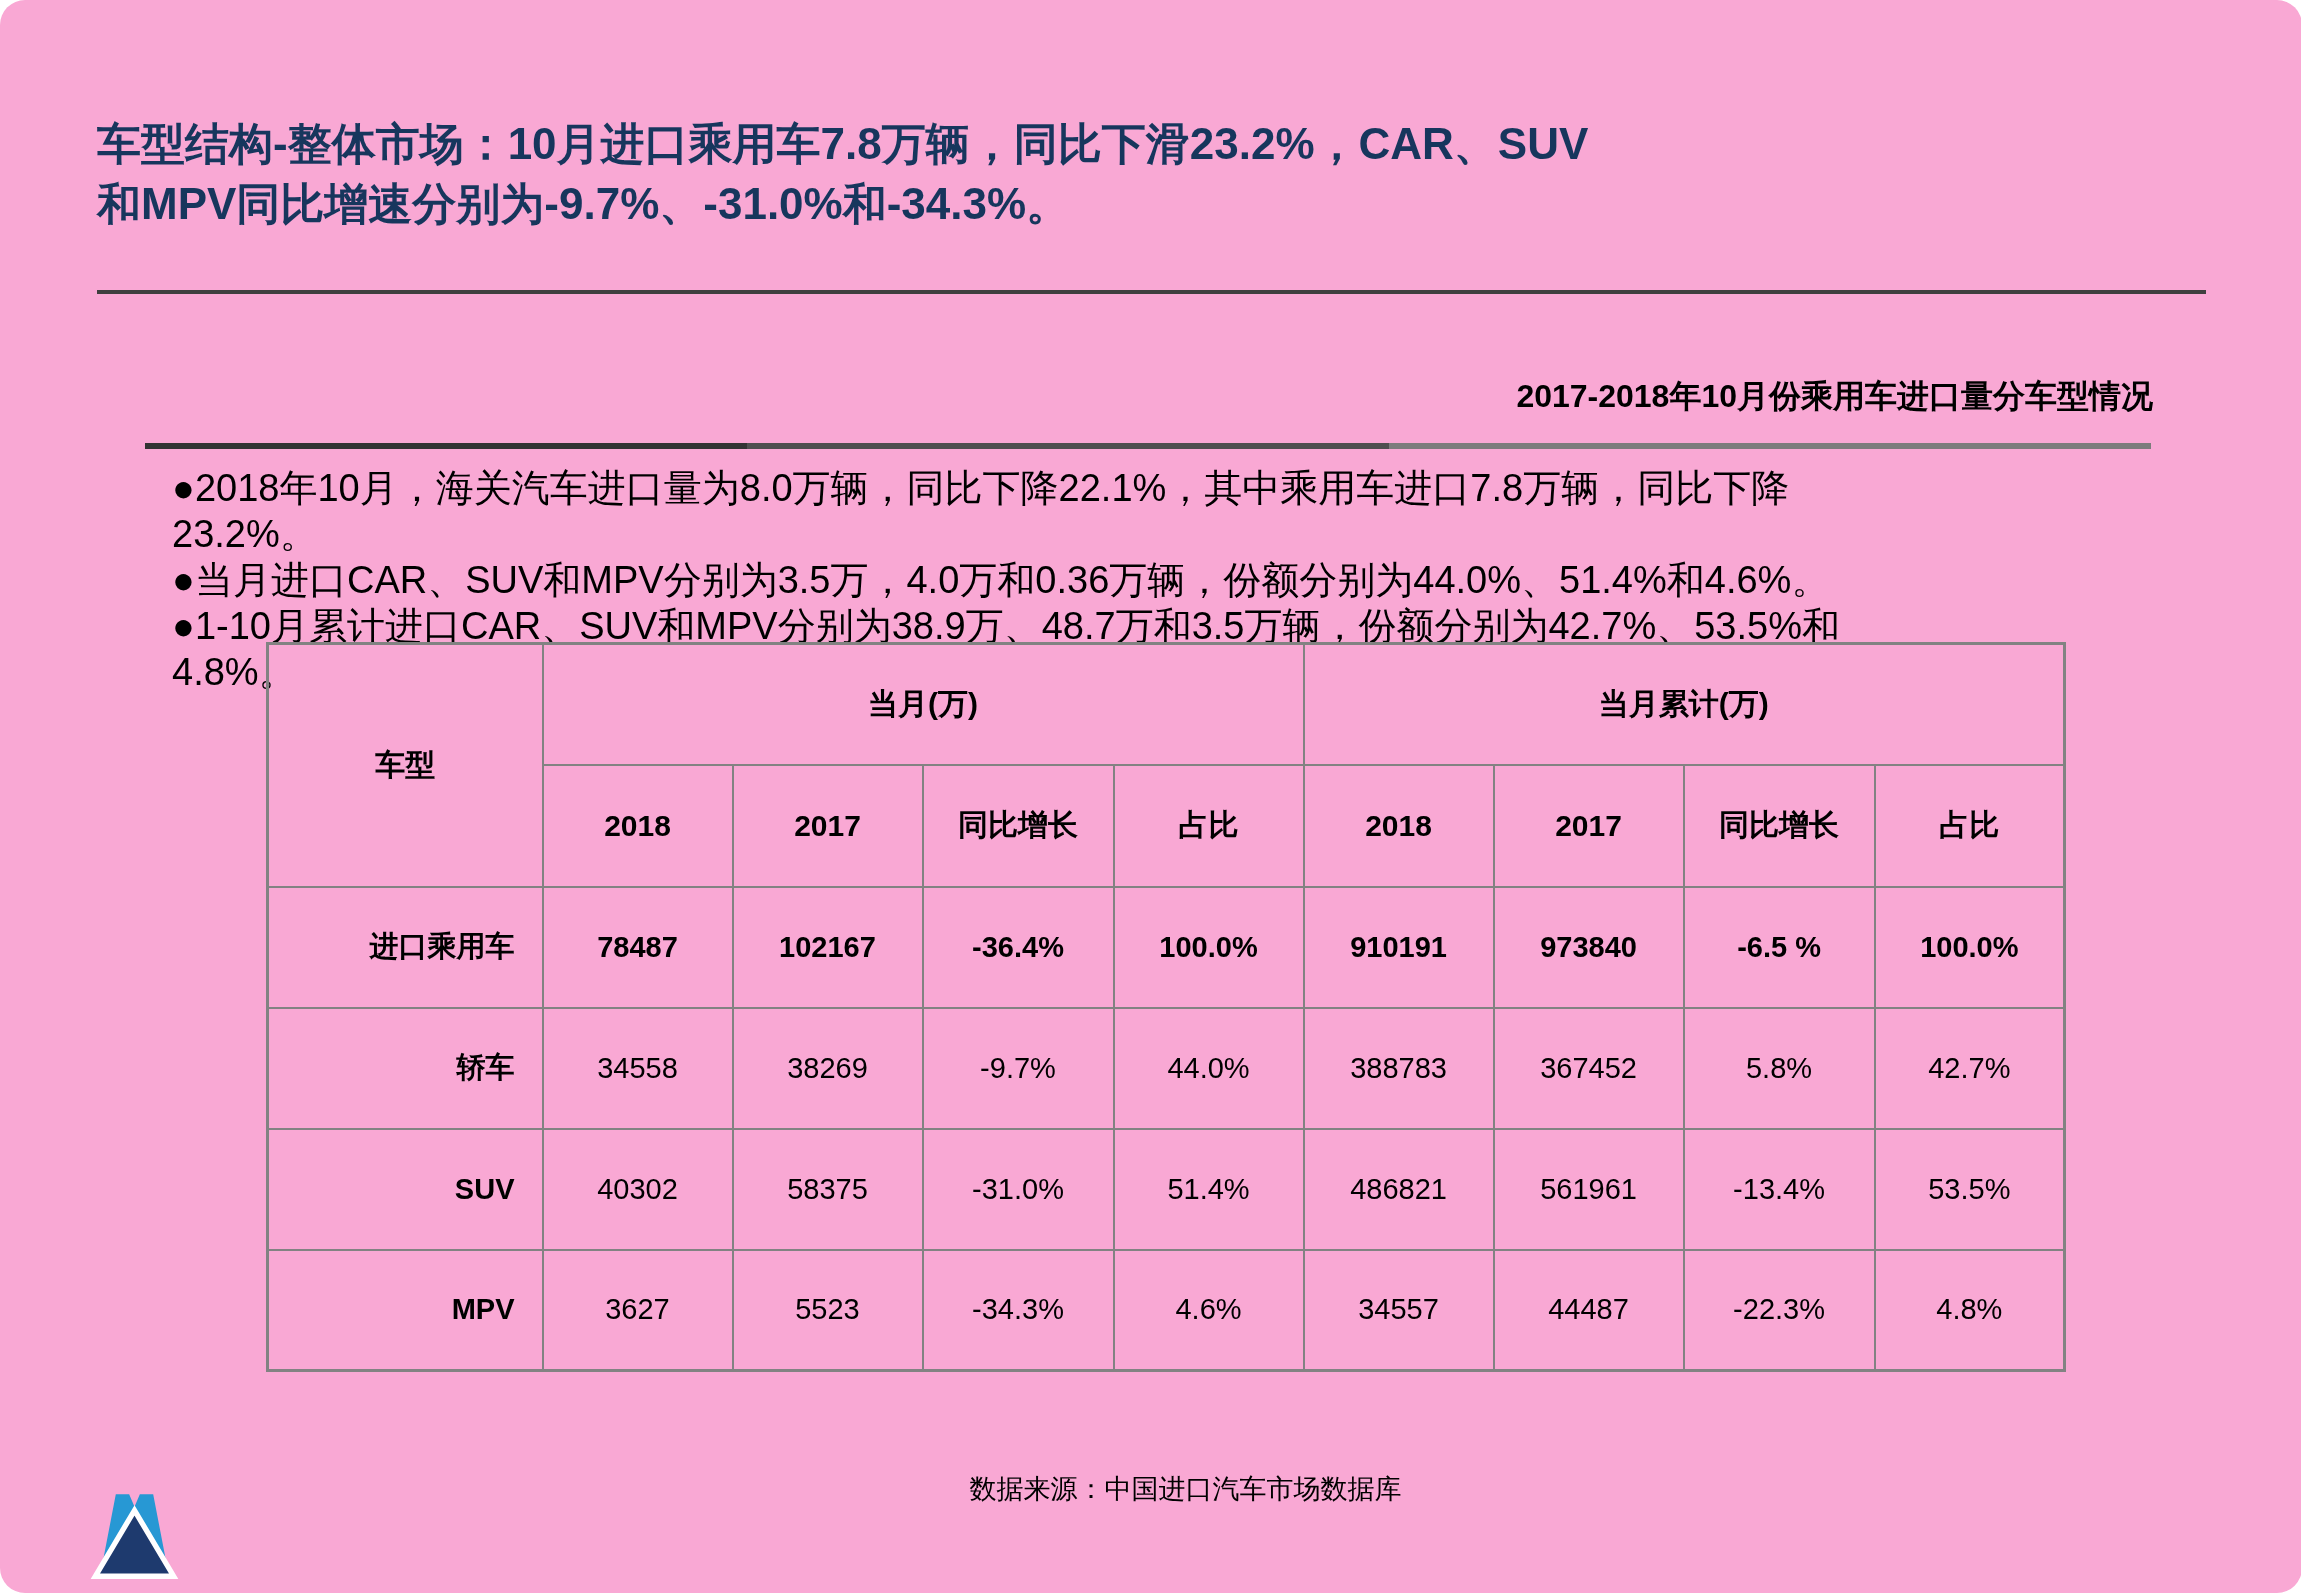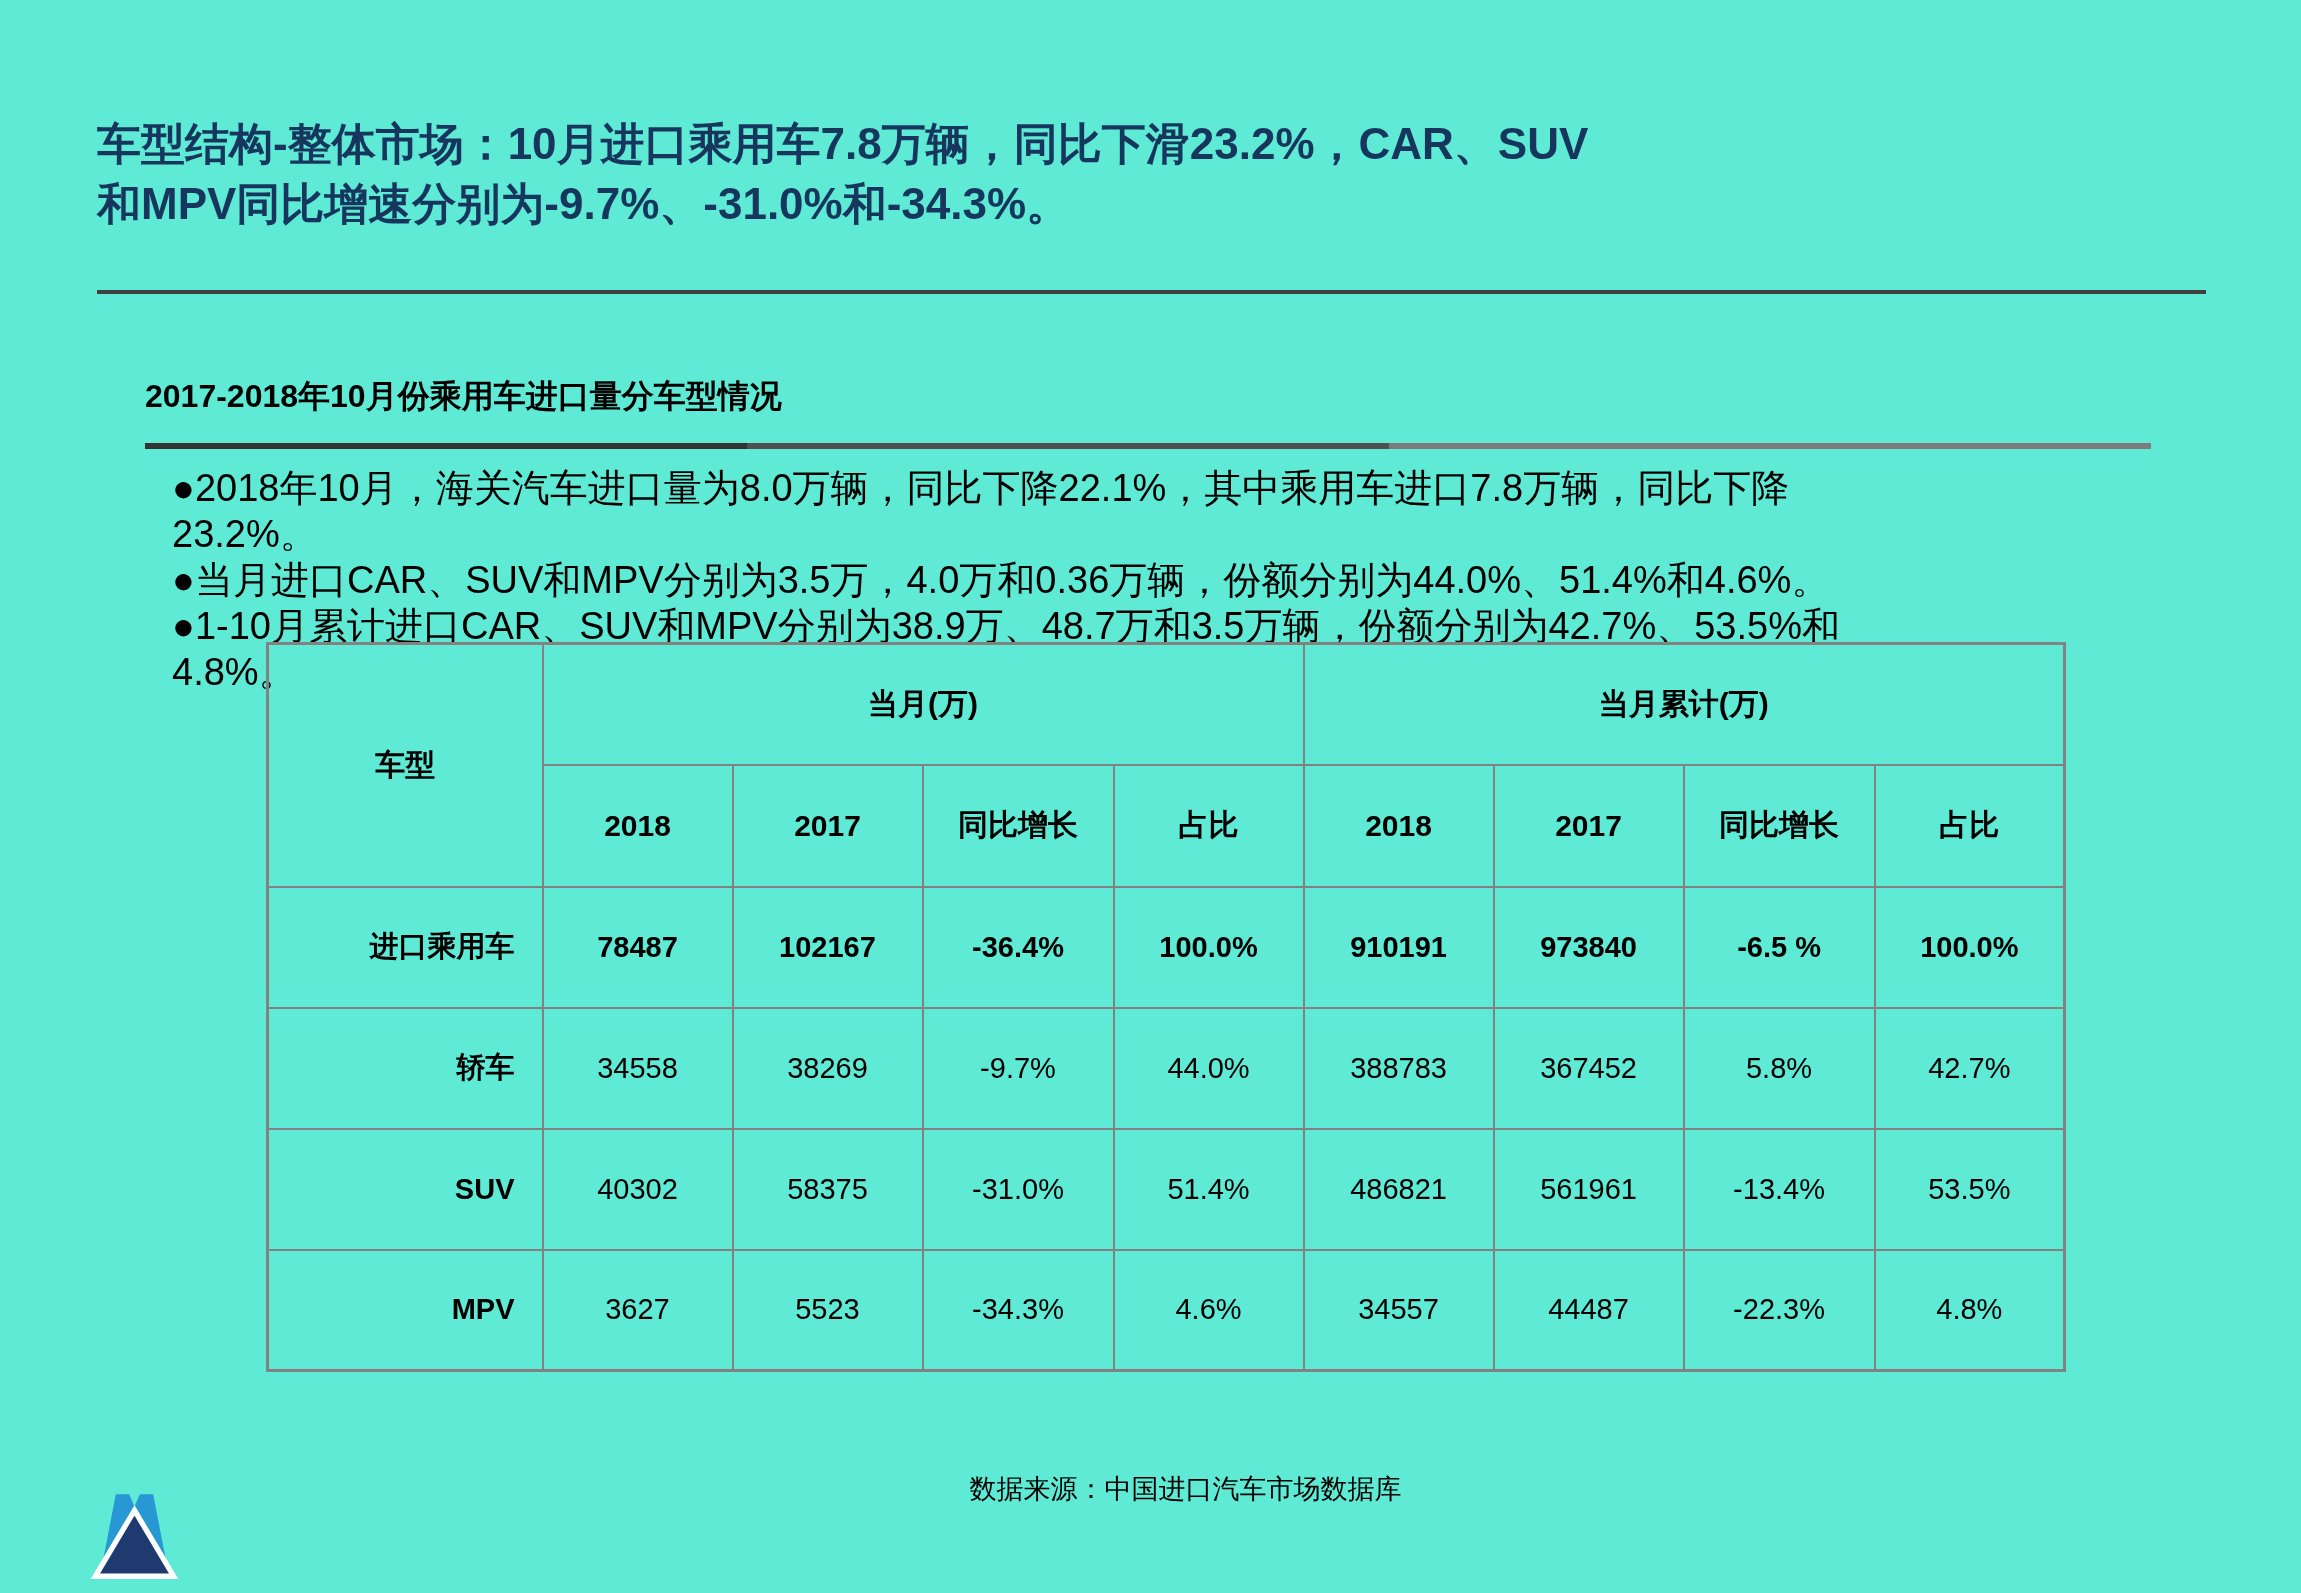--- a/index.html
+++ b/index.html
@@ -1,32 +1,32 @@
 <!DOCTYPE html>
 <html><head>
 <meta charset="utf-8">
 <style>
   html,body{margin:0;padding:0;background:#ffffff;}
   .slide{
-    position:relative;width:2302px;height:1593px;background:#5eead4;overflow:hidden;
-    font-family:"Liberation Sans","DejaVu Sans",sans-serif;color:#000;
+    position:relative;width:2302px;height:1593px;background:#f9a8d4;overflow:hidden;
+    font-family:"Liberation Sans","DejaVu Sans",sans-serif;color:#000;border-radius:25px;
   }
   
   .title-block{
     position:absolute;left:97px;top:114px;width:1506px;
     font-size:44px;font-weight:bold;line-height:60px;color:#17365D;
     letter-spacing:0px;
   }
   .title-rule{
     position:absolute;left:97px;top:290px;width:2109px;height:3.9px;background:#3F3F3F;
   }
   
   .section-title{
     position:absolute;left:145px;top:375px;width:2008px;margin:0;
-    text-align:left;font-size:32px;font-weight:bold;color:#000;
+    text-align:right;font-size:32px;font-weight:bold;color:#000;
   }
   .section-rule{
     position:absolute;left:145px;top:443px;width:2006px;height:5.8px;
     background:linear-gradient(to right,#333333 0%,#333333 30%,#4f4f4f 30%,#4f4f4f 62%,#7c7c7c 62%,#7c7c7c 100%);
   }
   
   .bullets{
     position:absolute;left:172px;top:465px;width:1738px;margin:0;padding:0;
     list-style:none;font-size:38px;line-height:46px;color:#000;
   }

